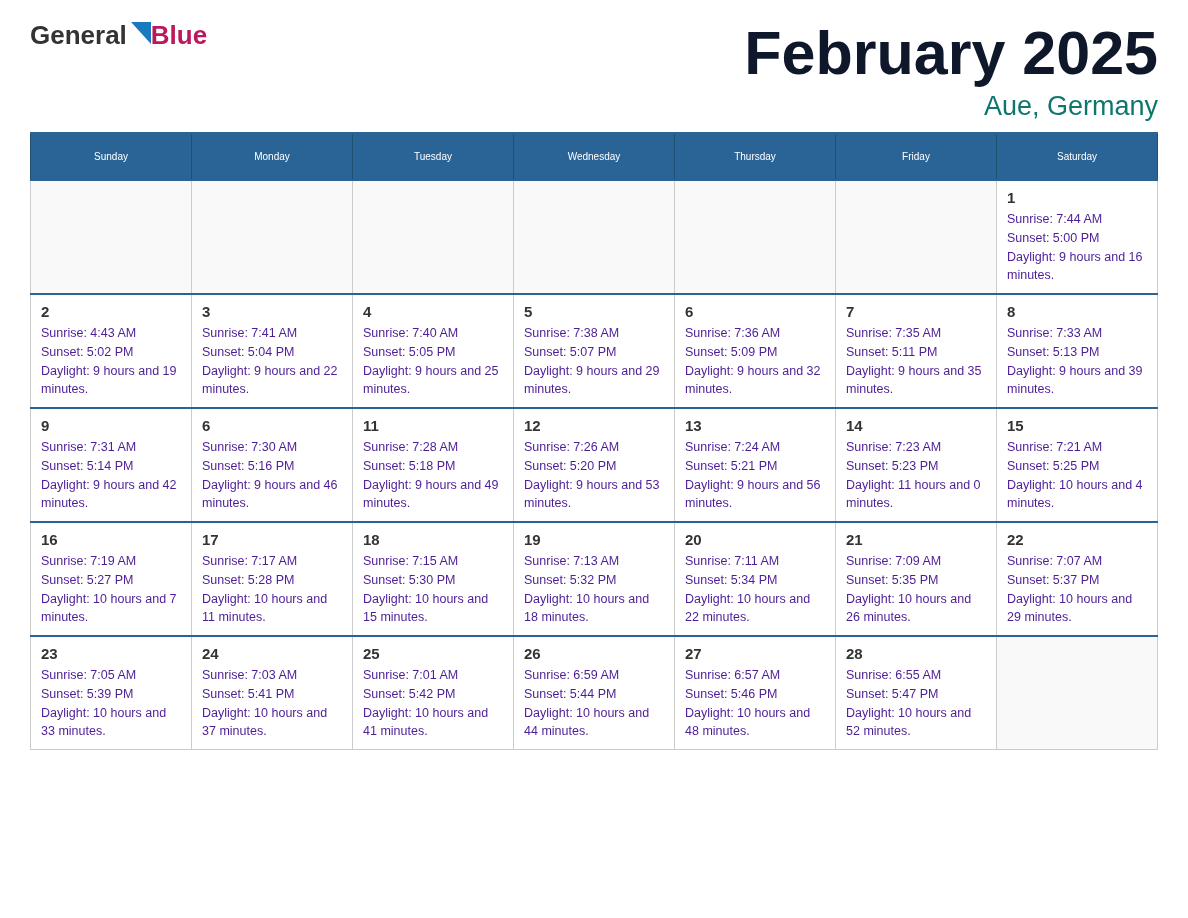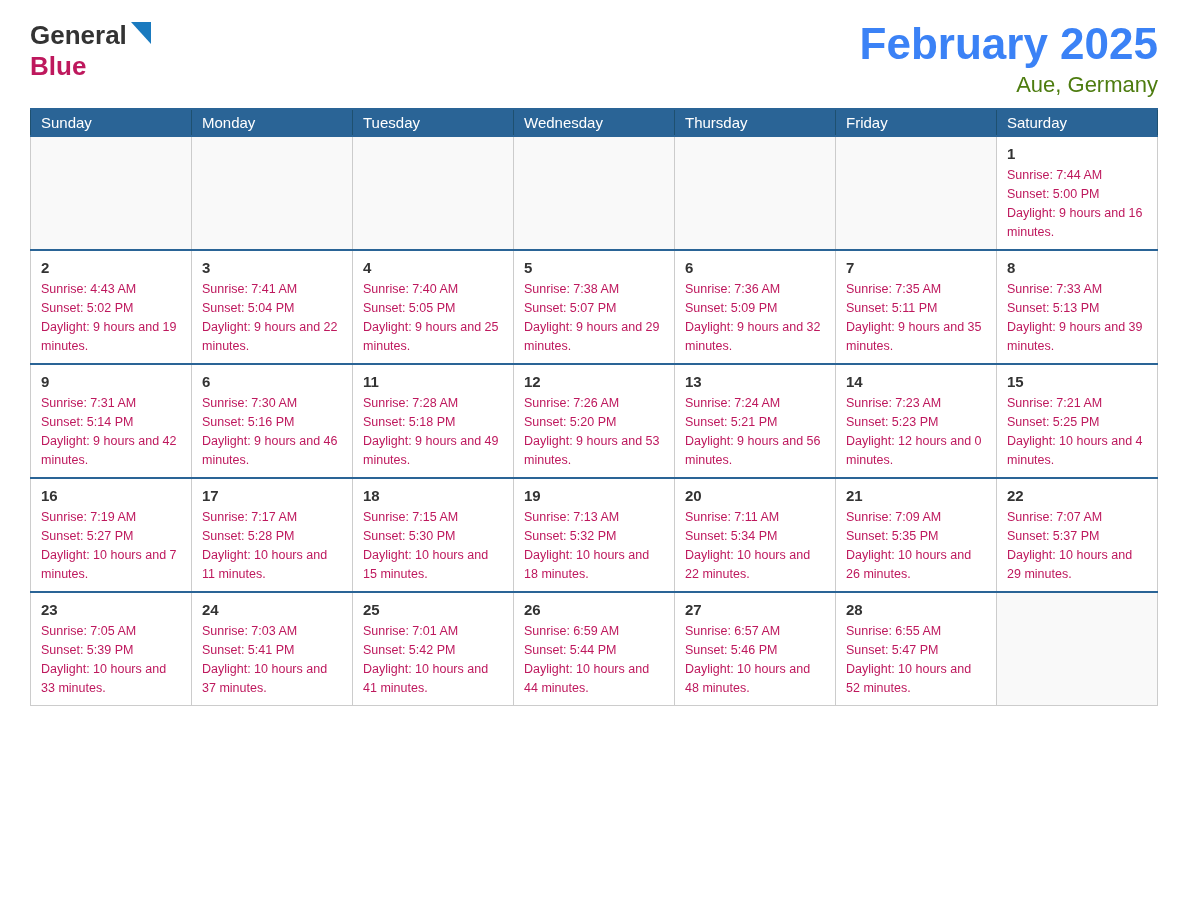--- a/index.html
+++ b/index.html
@@ -12,48 +12,48 @@
       padding: 20px 30px;
     }
     .header {
       display: flex;
       justify-content: space-between;
       align-items: flex-start;
       margin-bottom: 10px;
     }
     .logo {
       display: flex;
-      flex-direction: column;
-      align-items: flex-start;
+      flex-direction: row;
+      align-items: flex-end;
     }
     .title-section {
       text-align: right;
     }
     .month-title {
-      font-size: 44px;
+      font-size: 61px;
       font-weight: bold;
-      color: #3b82f6;
+      color: #0f172a;
       line-height: 1.1;
     }
     .location {
-      font-size: 22px;
-      color: #4d7c0f;
+      font-size: 27px;
+      color: #0f766e;
       margin-top: 4px;
     }
     .calendar {
       width: 100%;
       border-collapse: collapse;
       margin-top: 10px;
     }
     .calendar th {
       background-color: #2a6496;
       color: #fff;
-      text-align: left;
-      padding: 4px 10px;
-      font-size: 15px;
+      text-align: center;
+      padding: 17px 10px;
+      font-size: 10px;
       font-weight: normal;
       border: 1px solid #1e5070;
     }
     .calendar td {
       vertical-align: top;
       padding: 8px 10px;
       border: 1px solid #ccc;
       width: calc(100% / 7);
       min-height: 100px;
       font-size: 13px;
@@ -64,21 +64,21 @@
     }
     .day-number {
       font-size: 15px;
       font-weight: bold;
       margin-bottom: 4px;
       display: block;
     }
     .day-info {
       font-size: 12.5px;
       line-height: 1.5;
-      color: #be185d;
+      color: #4c1d95;
     }
     .empty-cell {
       background: #f9f9f9;
     }
     .logo-row1 {
       font-size: 26px;
       font-weight: bold;
       color: #333;
       display: flex;
       align-items: center;
@@ -236,21 +236,21 @@
             <div>Sunrise: 7:24 AM</div>
             <div>Sunset: 5:21 PM</div>
             <div>Daylight: 9 hours and 56 minutes.</div>
           </div>
         </td>
         <td>
           <span class="day-number">14</span>
           <div class="day-info">
             <div>Sunrise: 7:23 AM</div>
             <div>Sunset: 5:23 PM</div>
-            <div>Daylight: 12 hours and 0 minutes.</div>
+            <div>Daylight: 11 hours and 0 minutes.</div>
           </div>
         </td>
         <td>
           <span class="day-number">15</span>
           <div class="day-info">
             <div>Sunrise: 7:21 AM</div>
             <div>Sunset: 5:25 PM</div>
             <div>Daylight: 10 hours and 4 minutes.</div>
           </div>
         </td>

